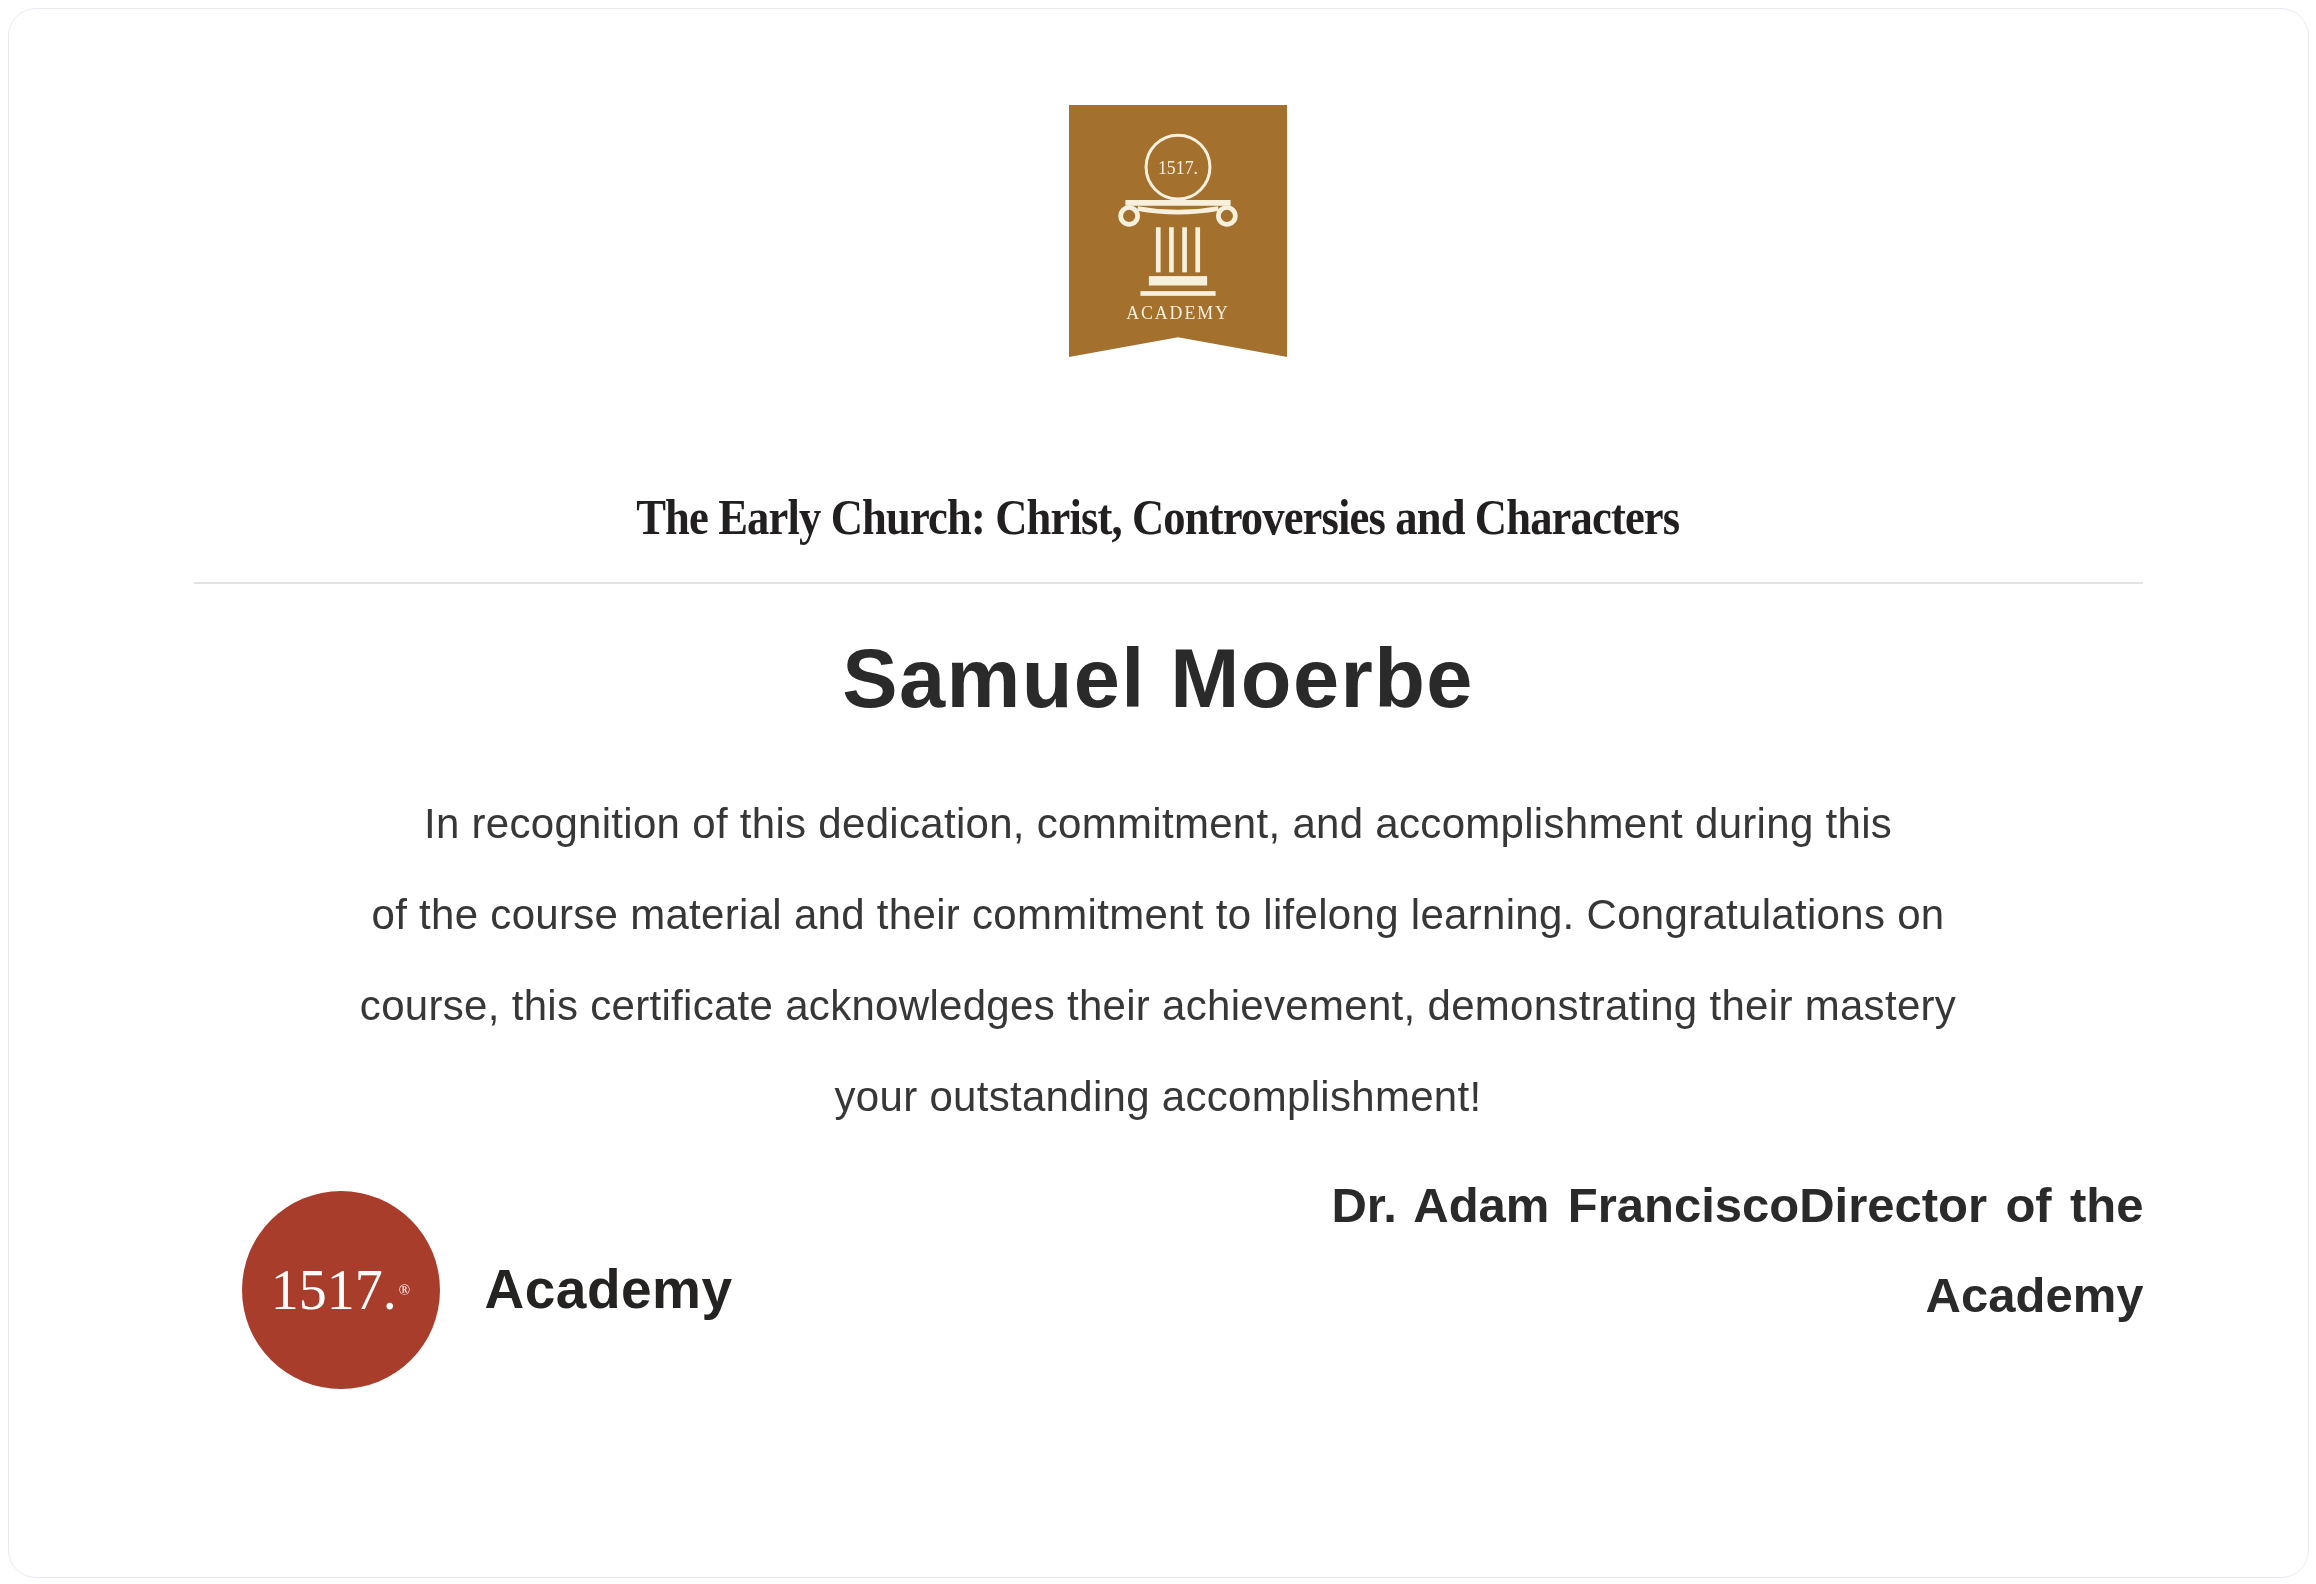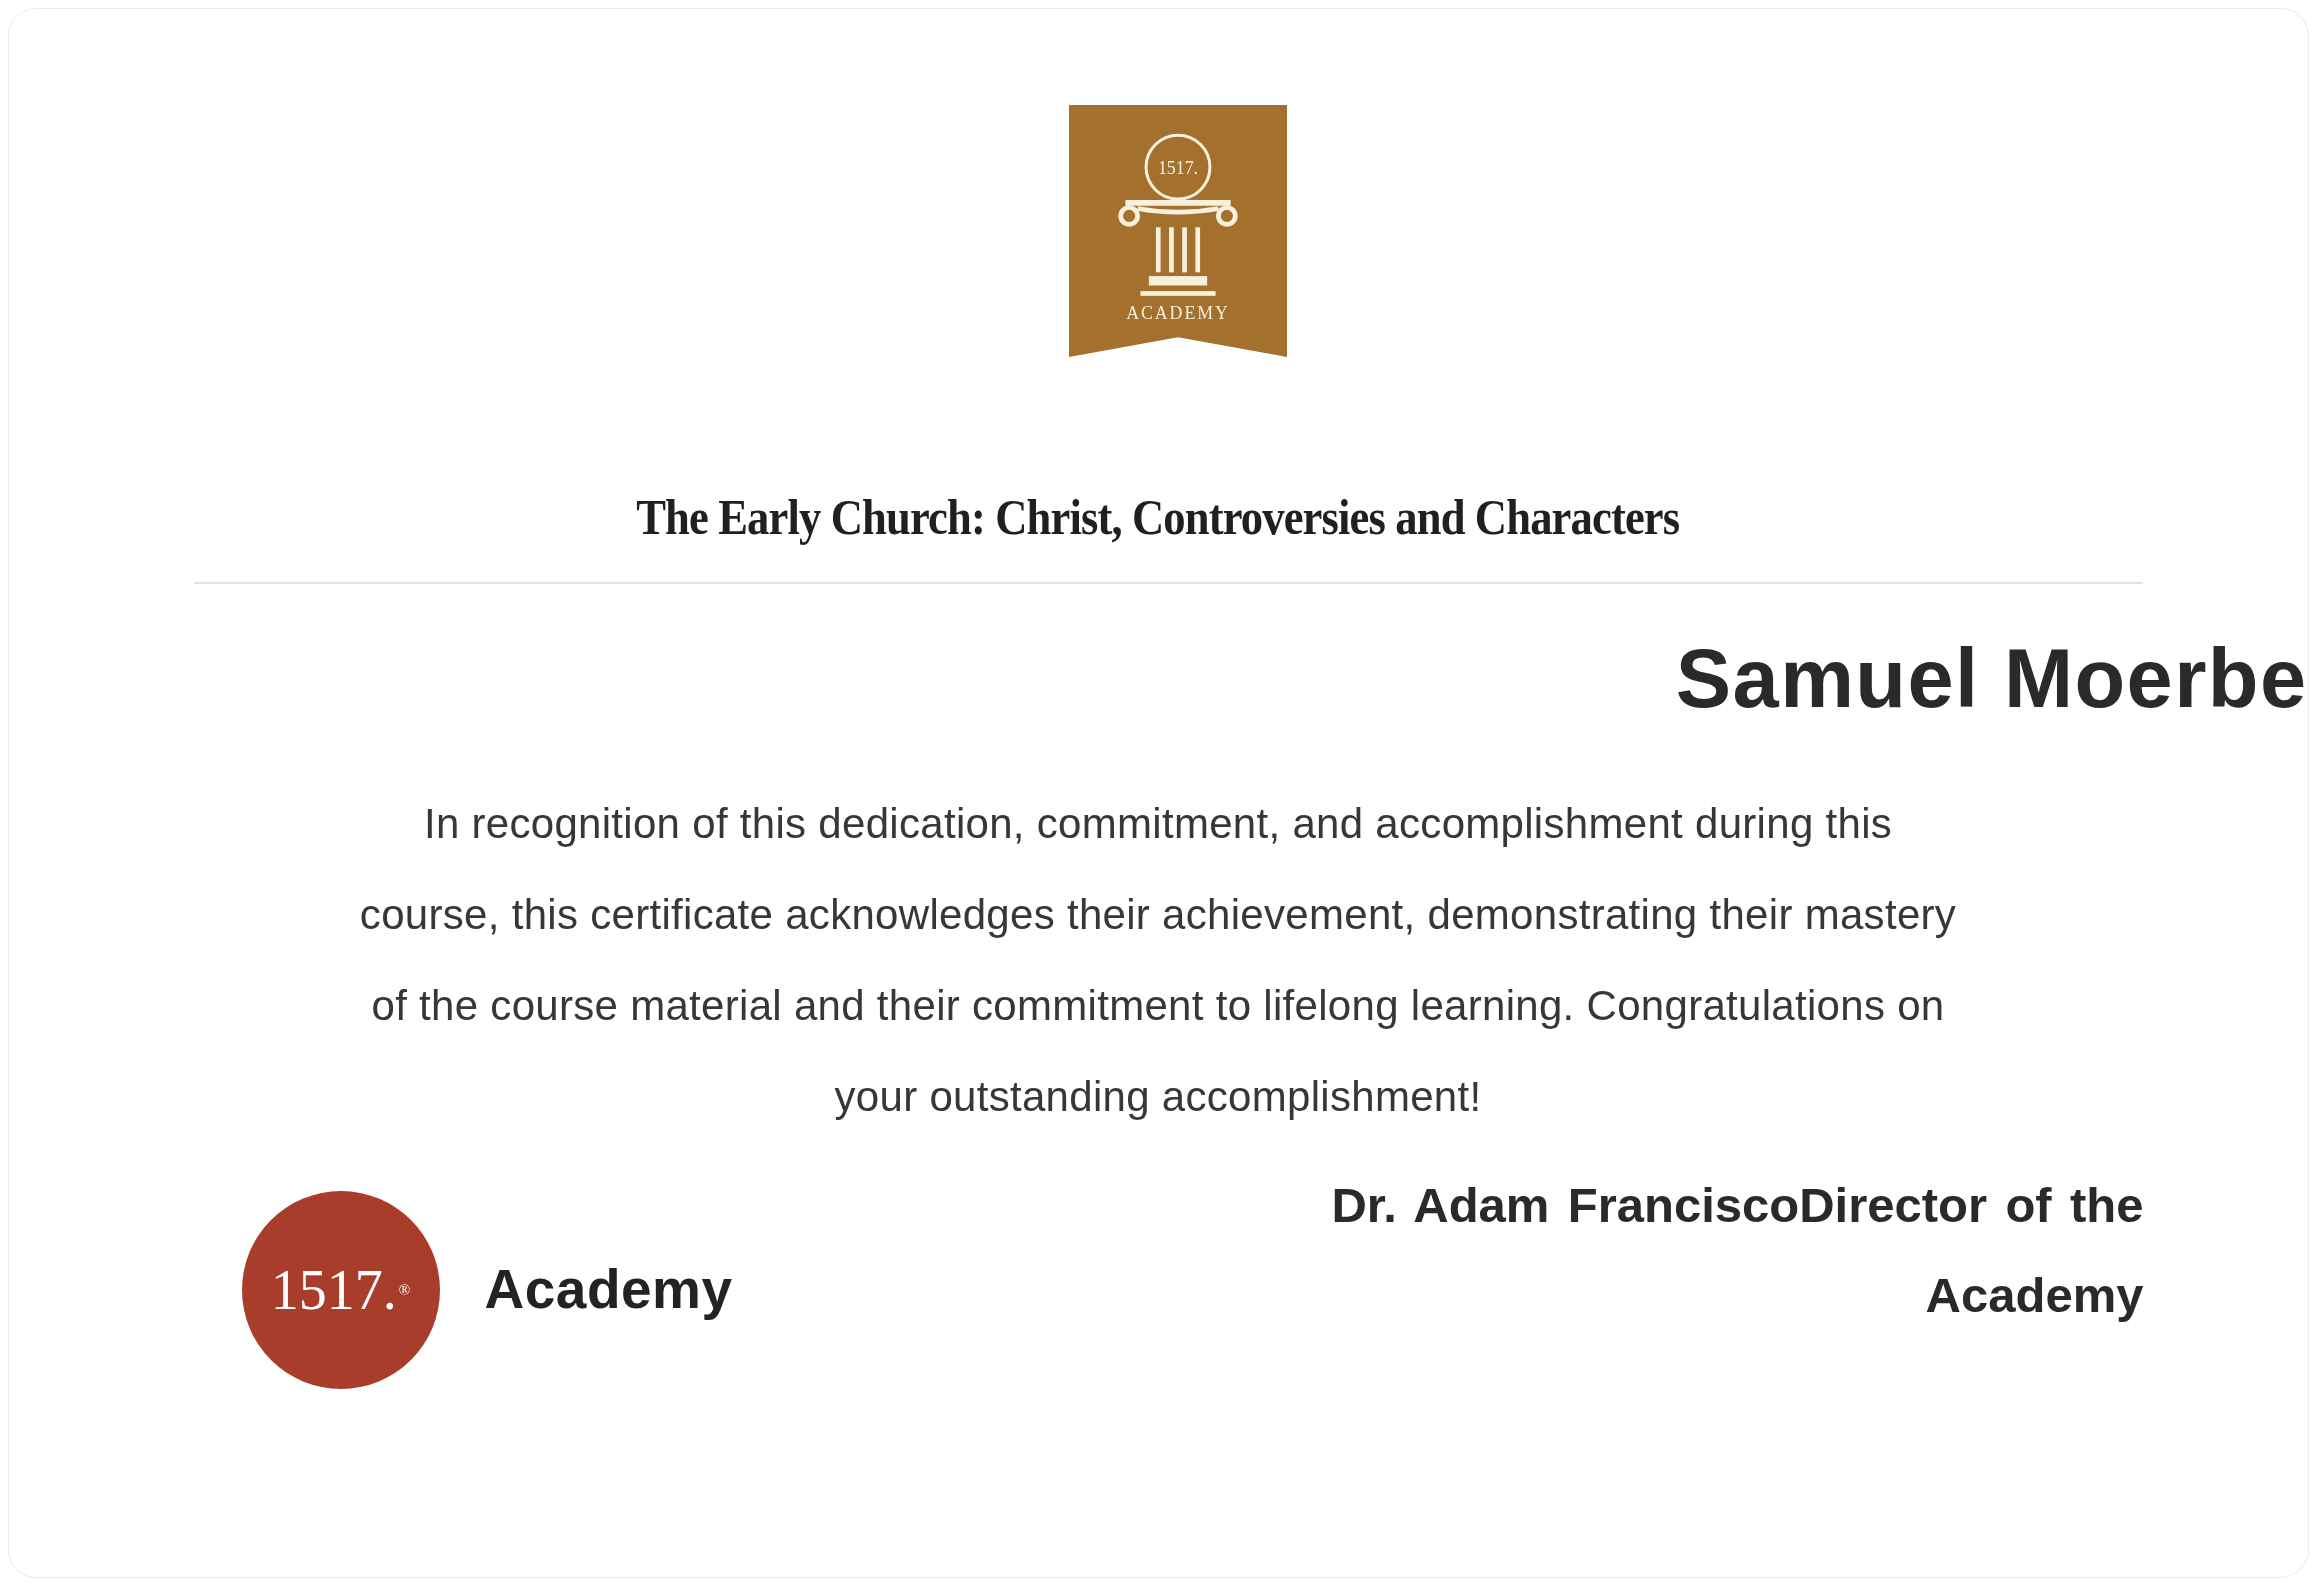--- a/index.html
+++ b/index.html
@@ -57,21 +57,21 @@
     width: 1949px;
     height: 2.8px;
     background: #e2e2e2;
   }
   
   .recipient {
     position: absolute;
     left: 0;
     top: 625px;
     width: 100%;
-    text-align: right;
+    text-align: center;
     font-size: 83px;
     font-weight: 600;
     letter-spacing: 1.4px;
     color: #2b2a2a;
     line-height: 90px;
   }
   
   .body-text {
     position: absolute;
     left: 0;
@@ -167,22 +167,22 @@
     <h1 class="course-title">
       <span>The Early Church: Christ, Controversies and Characters</span>
     </h1>
 
     <div class="divider"></div>
 
     <div class="recipient">Samuel Moerbe</div>
 
     <div class="body-text">
       <div class="line">In recognition of this dedication, commitment, and accomplishment during this</div>
+      <div class="line">of the course material and their commitment to lifelong learning. Congratulations on</div>
       <div class="line">course, this certificate acknowledges their achievement, demonstrating their mastery</div>
-      <div class="line">of the course material and their commitment to lifelong learning. Congratulations on</div>
       <div class="line">your outstanding accomplishment!</div>
     </div>
 
     <div class="logo-circle" style="background-color: rgb(169, 61, 44);">
       <span>1517.</span>
         <span class="reg">®</span>
     </div>
     <div class="brand-label">Academy</div>
 
     <div class="signature">

